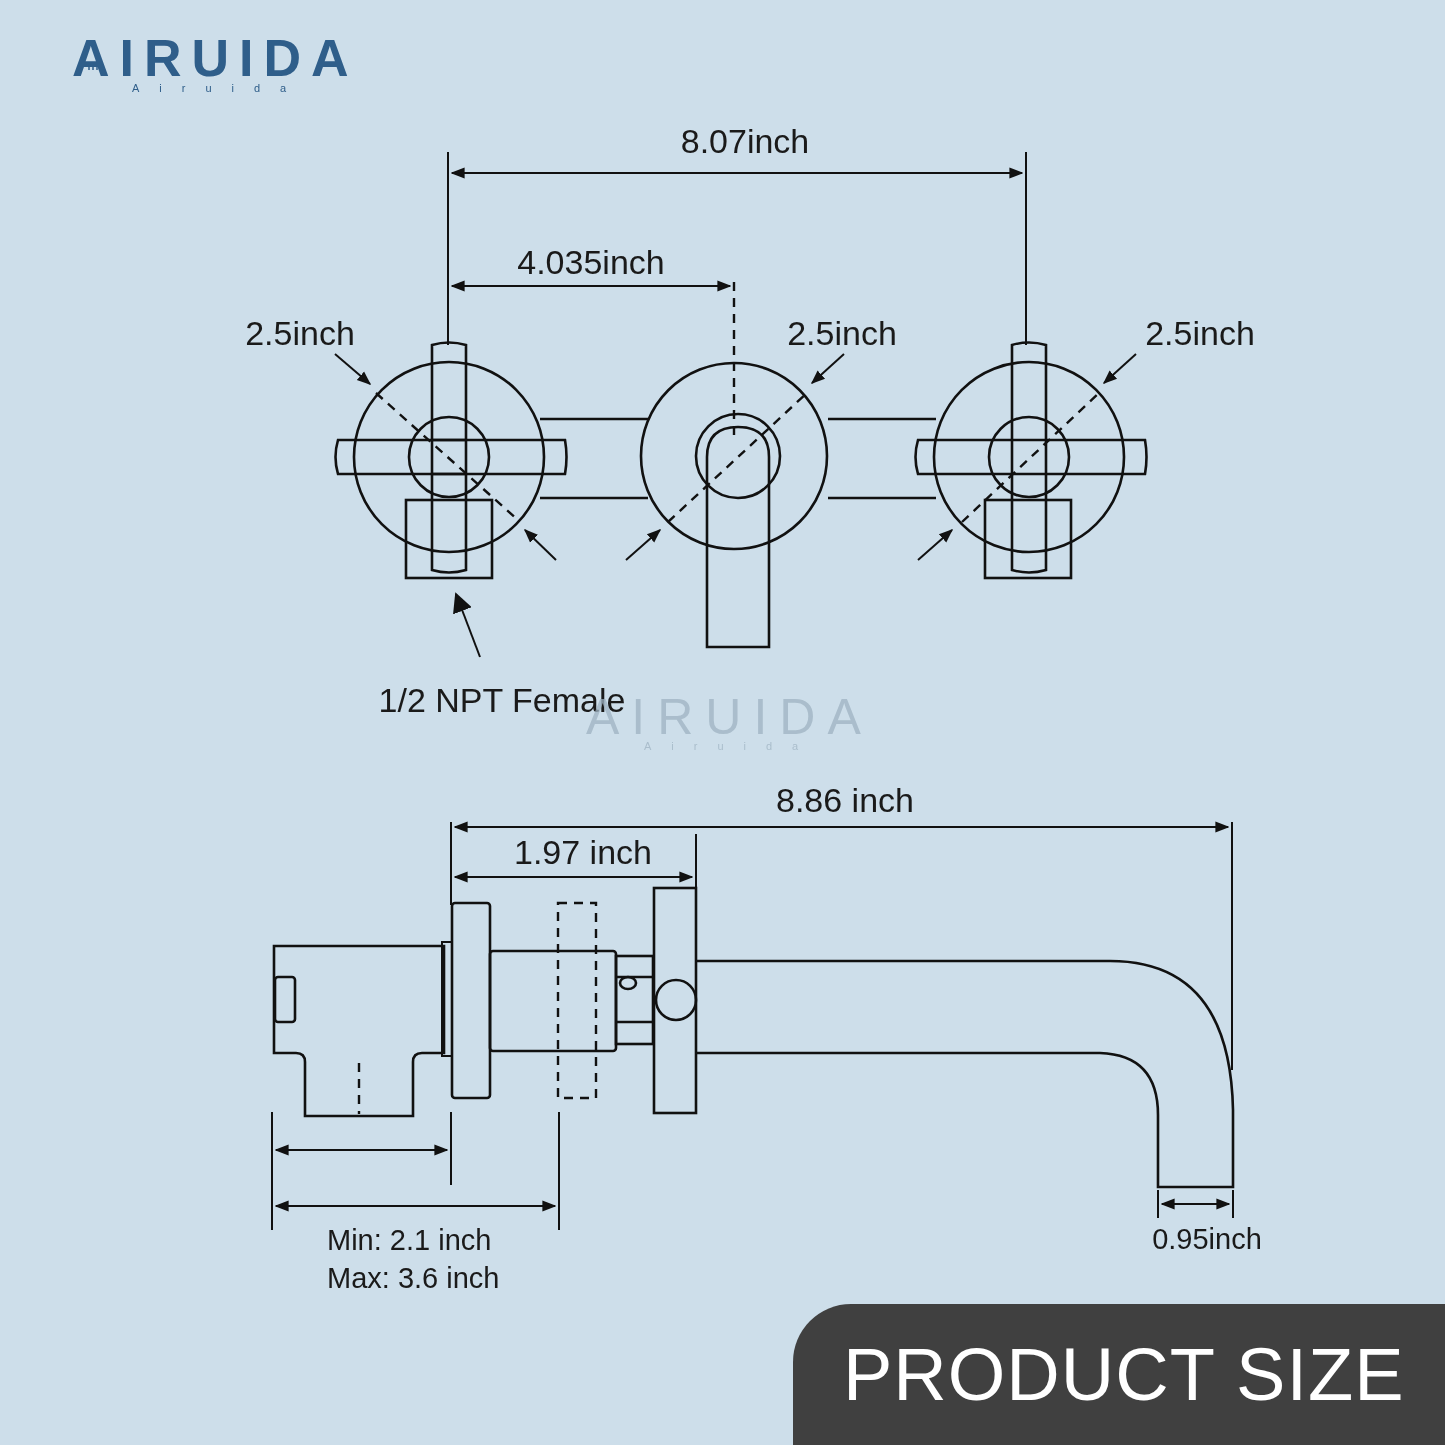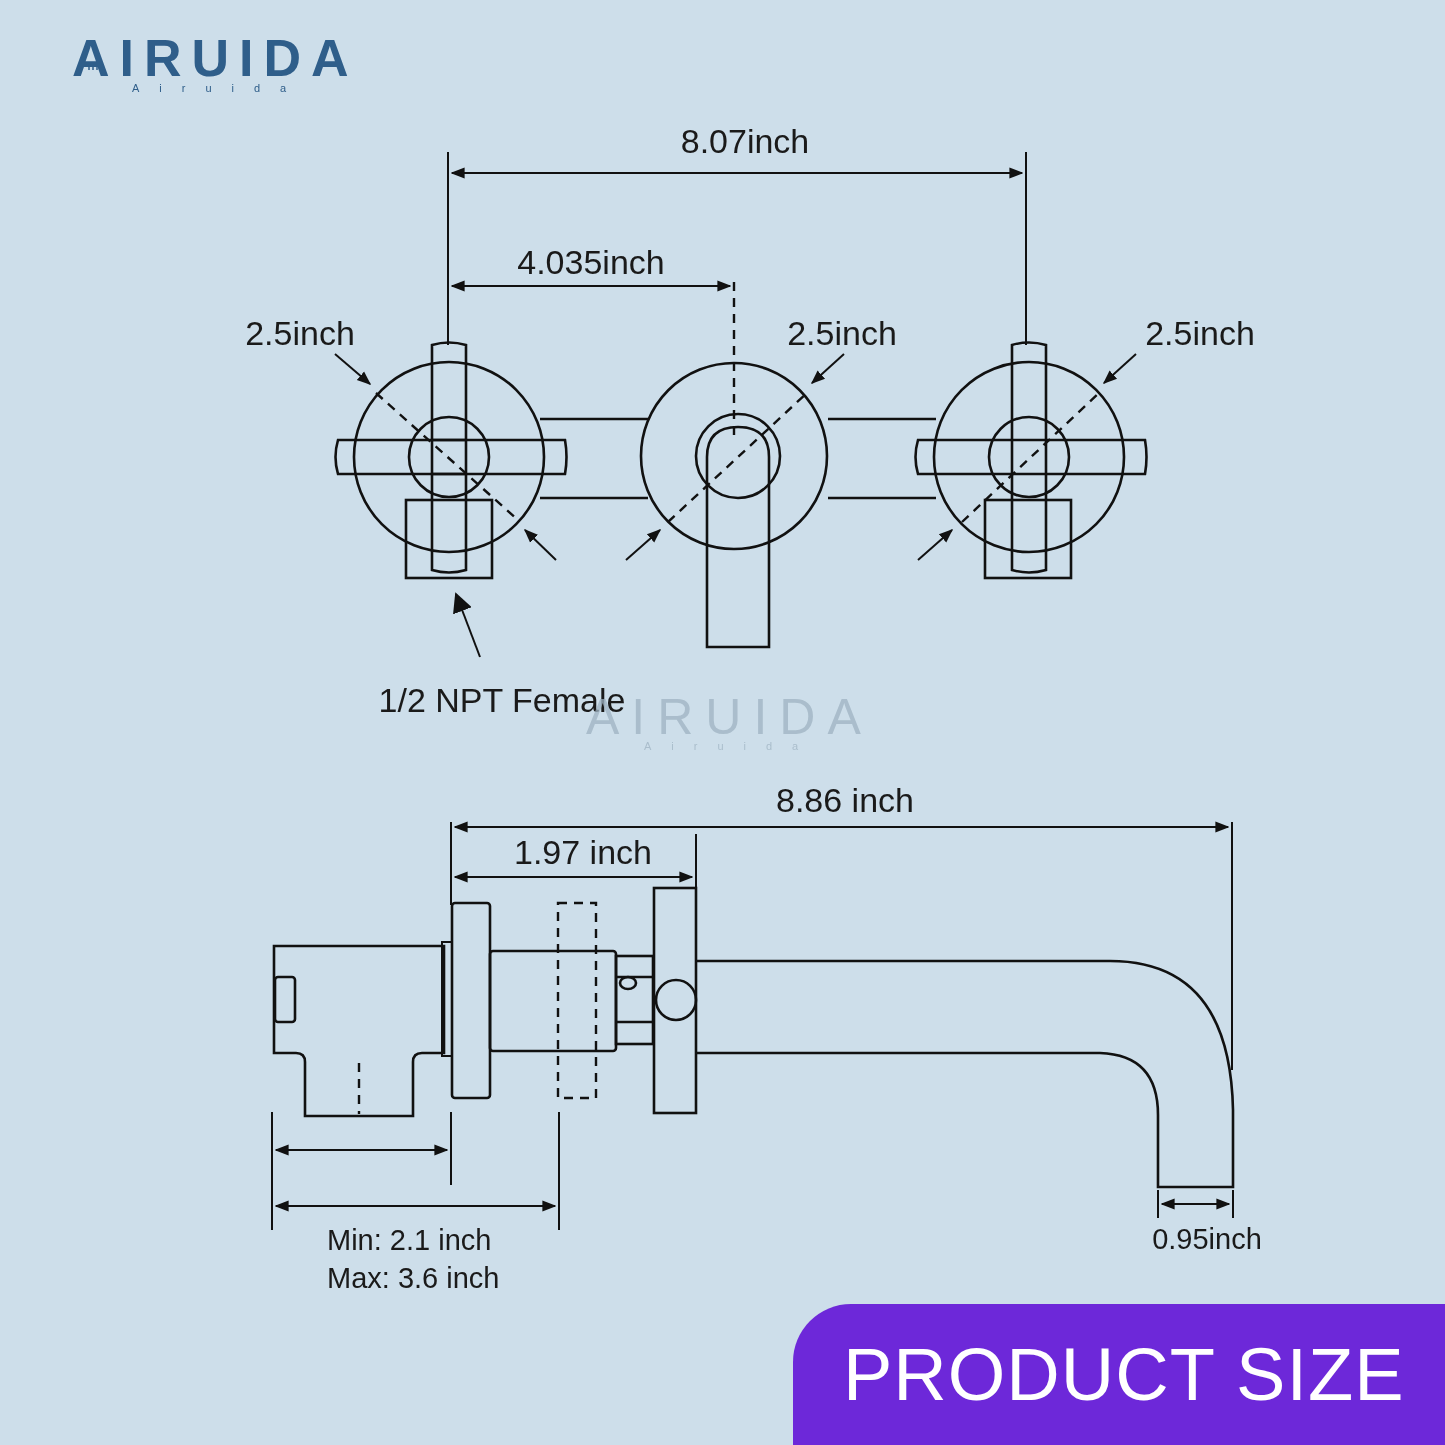--- a/index.html
+++ b/index.html
@@ -15,21 +15,21 @@
     .lbl-sm { fill: #1a1a1a; font-size: 29px; }
     .ln { stroke: #111; stroke-width: 2.6; fill: none; }
     .ln-thin { stroke: #111; stroke-width: 2; fill: none; }
     .dash { stroke: #111; stroke-width: 2.4; fill: none; stroke-dasharray: 9 7; }
     .brand-text { fill: #2f5e8a; font-size: 52px; letter-spacing: 10px; font-weight: bold; }
     .brand-sub { fill: #2f5e8a; font-size: 11px; letter-spacing: 20px; }
     .wm-text { fill: #9fb3c2; font-size: 50px; letter-spacing: 12px; opacity: 0.75; }
     .wm-sub { fill: #9fb3c2; font-size: 11px; letter-spacing: 20px; opacity: 0.75; }
     .banner {
       position: absolute; left: 793px; top: 1304px; width: 652px; height: 141px;
-      background: #6d28d9; border-top-left-radius: 58px;
+      background: #404040; border-top-left-radius: 58px;
     }
     .banner-text {
       position: absolute; left: 50px; top: 28px;
       color: #ffffff; font-size: 74px; letter-spacing: 1px;
       font-family: "Liberation Sans", "DejaVu Sans", sans-serif;
     }
   </style>
 </head>
 <body>
 

